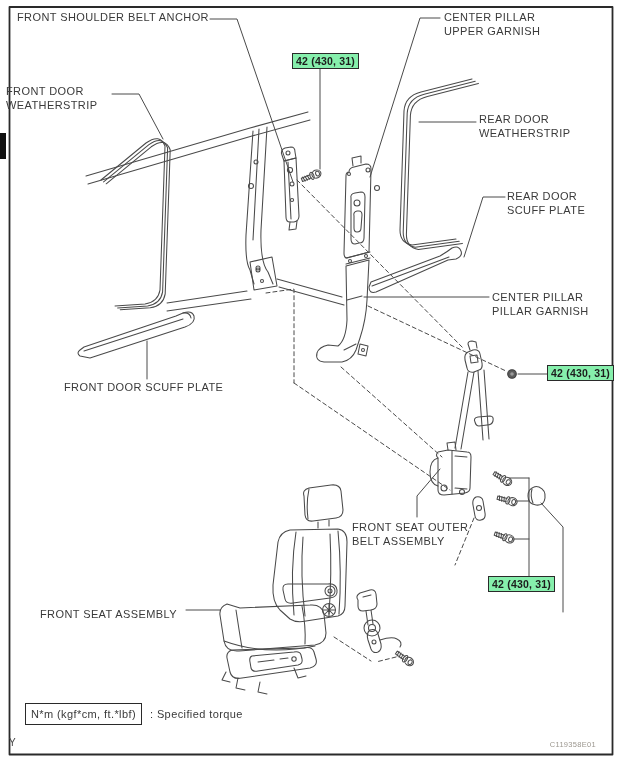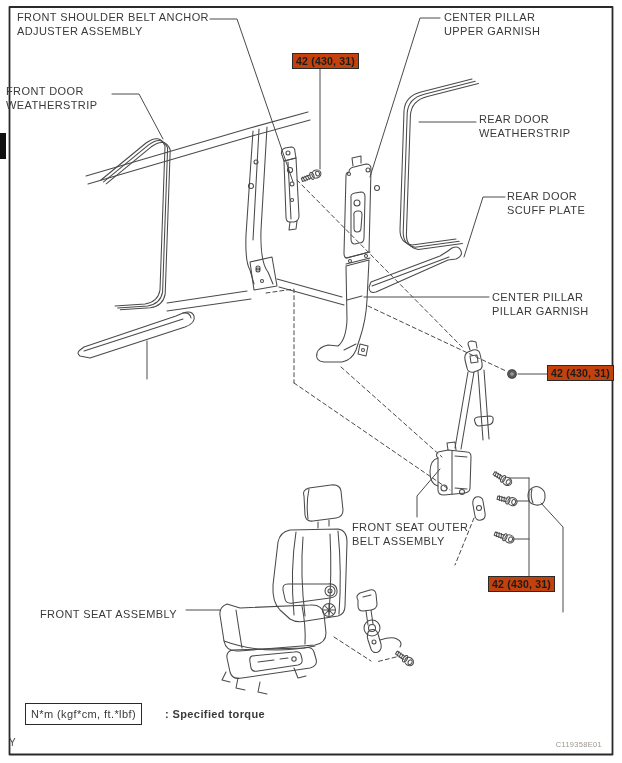--- a/index.html
+++ b/index.html
@@ -1,26 +1,26 @@
 <!DOCTYPE html>
 <html><head>
 <meta charset="utf-8">
 <style>
   html,body{margin:0;padding:0;background:#fff;}
   #page{position:relative;width:622px;height:763px;background:#fff;overflow:hidden;
         font-family:"Liberation Sans", sans-serif;}
   .label{position:absolute;font-size:11px;line-height:13.5px;letter-spacing:.4px;
          color:#3a3a3a;white-space:nowrap;}
   .torque{position:absolute;font-size:10.5px;font-weight:bold;letter-spacing:.2px;
-          color:#1c1c1c;border:1.4px solid #2a2a2a;background:#c2410c;
+          color:#1c1c1c;border:1.4px solid #2a2a2a;background:#86efac;
           padding:1px 3px 1px 3px;white-space:nowrap;}
   .legend-box{display:inline-block;border:1.2px solid #2a2a2a;padding:4px 5px 2px 5px;}
-  .legend-rest{margin-left:23px;font-weight:bold;}
+  .legend-rest{margin-left:8px;}
   #page-marker{position:absolute;left:9px;top:737px;font-size:10px;color:#444;}
-  #figure-code{position:absolute;right:20px;top:740px;font-size:7.5px;color:#9b968e;letter-spacing:.3px;}
+  #figure-code{position:absolute;right:26px;top:740px;font-size:7.5px;color:#9b968e;letter-spacing:.3px;}
   svg{position:absolute;left:0;top:0;}
 </style>
 </head>
 <body>
 
 <div id="page">
 
 <svg width="622" height="763" viewBox="0 0 622 763">
   <defs>
     <g id="bolt">
@@ -206,21 +206,20 @@
       <path d="M417,517 L417,496 L440,469"></path>
       <path d="M510,478 L529,478 M516,501 L529,501 M513,539 L529,539 M529,478 L529,576"></path>
       <path d="M541,503 L563,527 L563,612"></path>
       <path d="M186,610 L220,610"></path>
     </g>
   </g>
 </svg>
 
   <div class="label" style="left:17px;top:11px">
     <div>FRONT SHOULDER BELT ANCHOR</div>
-    <div>ADJUSTER ASSEMBLY</div>
   </div>
 
   <div class="label" style="left:444px;top:11px">
     <div>CENTER PILLAR</div>
     <div>UPPER GARNISH</div>
   </div>
 
   <div class="label" style="left:6px;top:85px">
     <div>FRONT DOOR</div>
     <div>WEATHERSTRIP</div>
@@ -234,20 +233,23 @@
   <div class="label" style="left:507px;top:190px">
     <div>REAR DOOR</div>
     <div>SCUFF PLATE</div>
   </div>
 
   <div class="label" style="left:492px;top:291px">
     <div>CENTER PILLAR</div>
     <div>PILLAR GARNISH</div>
   </div>
 
+  <div class="label" style="left:64px;top:381px">
+    <div>FRONT DOOR SCUFF PLATE</div>
+  </div>
 
   <div class="label" style="left:352px;top:521px">
     <div>FRONT SEAT OUTER</div>
     <div>BELT ASSEMBLY</div>
   </div>
 
 
   <div class="label" style="left:40px;top:608px">
     <div>FRONT SEAT ASSEMBLY</div>
   </div>

